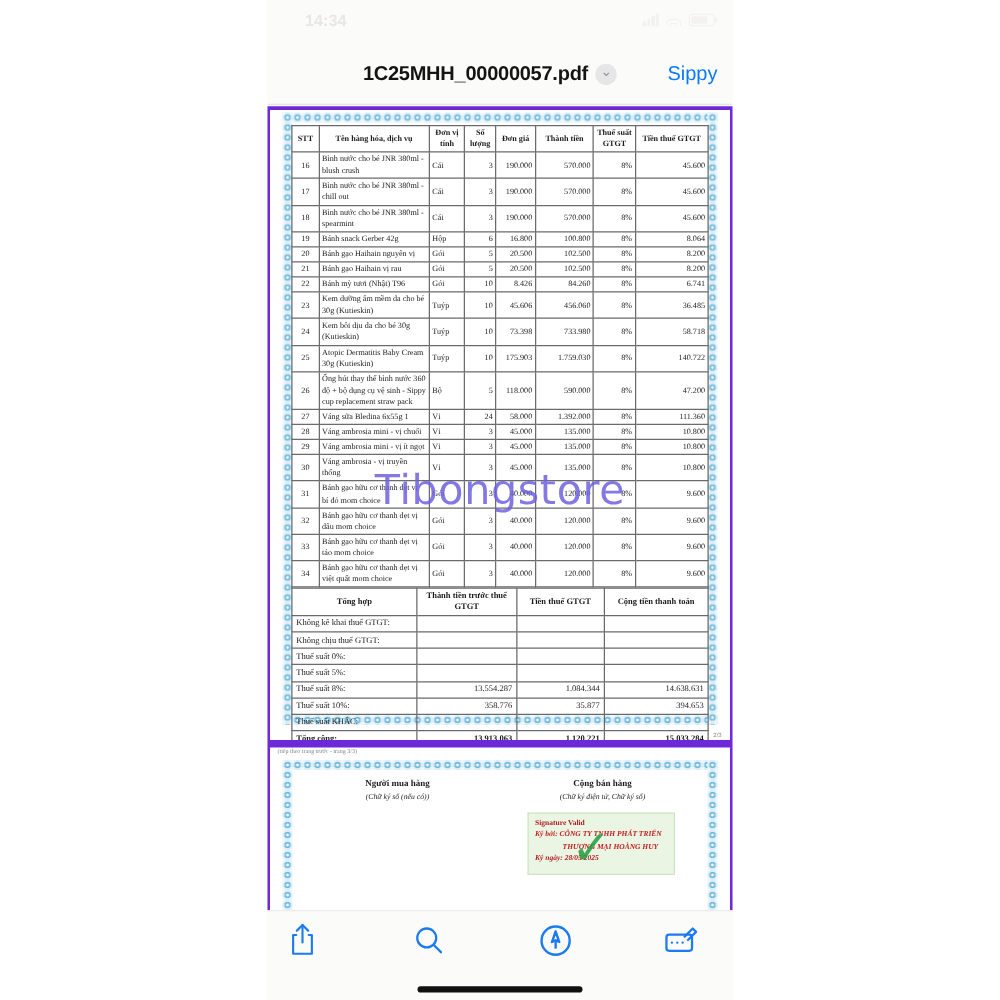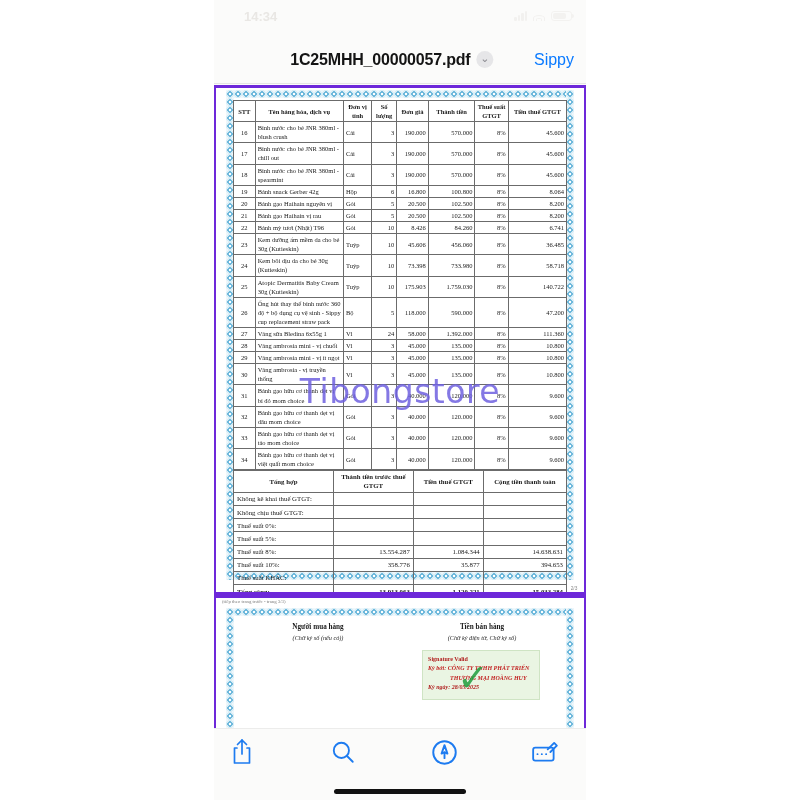--- a/index.html
+++ b/index.html
@@ -440,21 +440,21 @@
         <div class="fr t"></div>
         <div class="fr l"></div>
         <div class="fr r"></div>
 
         <div class="sigrow">
           <div class="sigcol">
             <div class="t">Người mua hàng</div>
             <div class="s">(Chữ ký số (nếu có))</div>
           </div>
           <div class="sigcol">
-            <div class="t">Tiền bán hàng</div>
+            <div class="t">Cộng bán hàng</div>
             <div class="s">(Chữ ký điện tử, Chữ ký số)</div>
           </div>
         </div>
 
         <div class="stamp">
           <div class="check">✓</div>
           <div class="l1">Signature Valid</div>
           <div class="l2">Ký bởi: CÔNG TY TNHH PHÁT TRIỂN</div>
           <div class="l3">THƯƠNG MẠI HOÀNG HUY</div>
           <div class="l4">Ký ngày: 28/05/2025</div>

